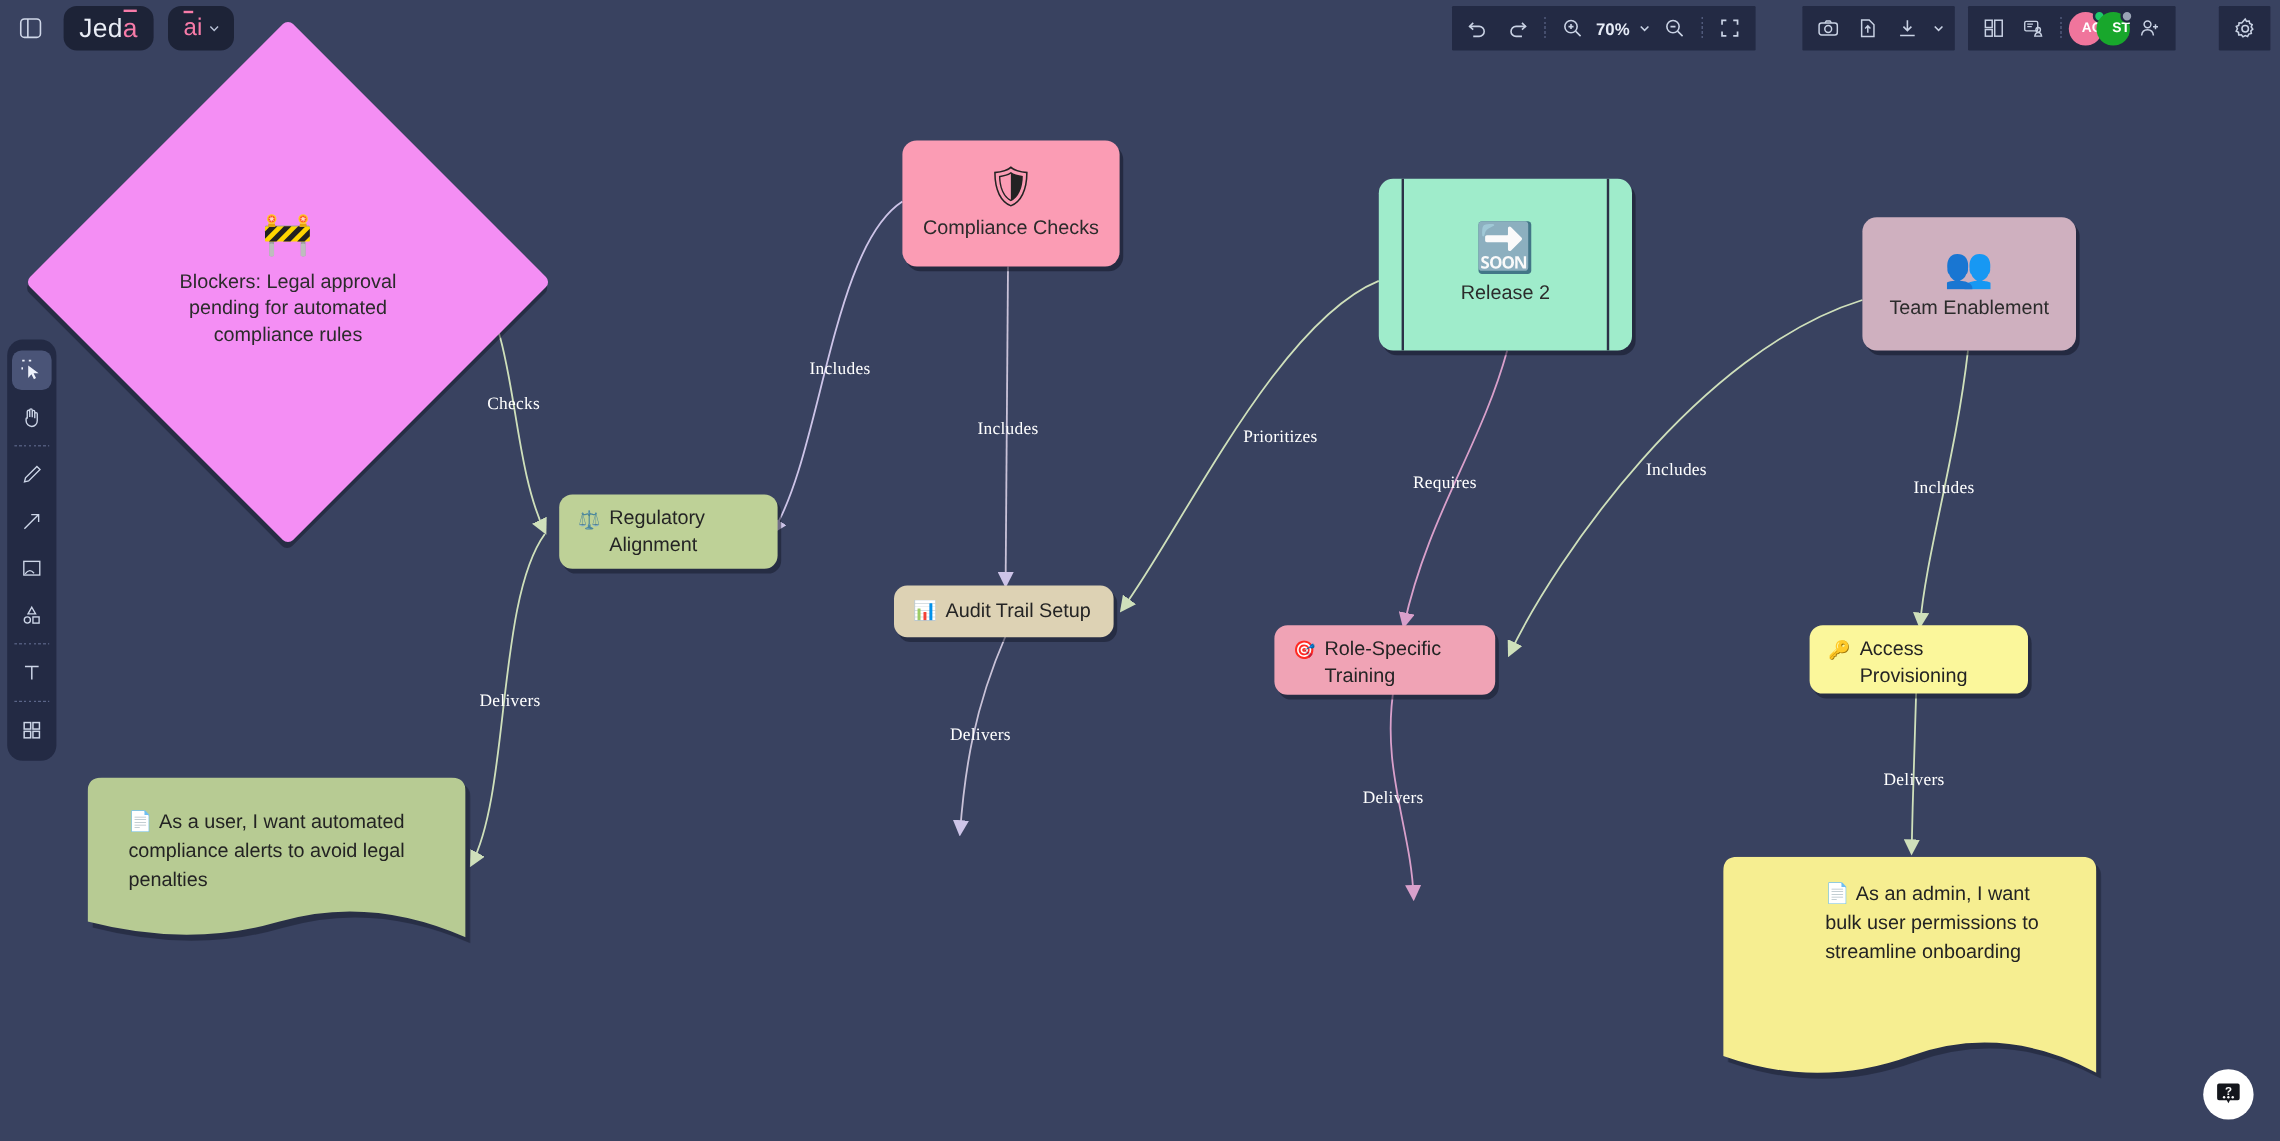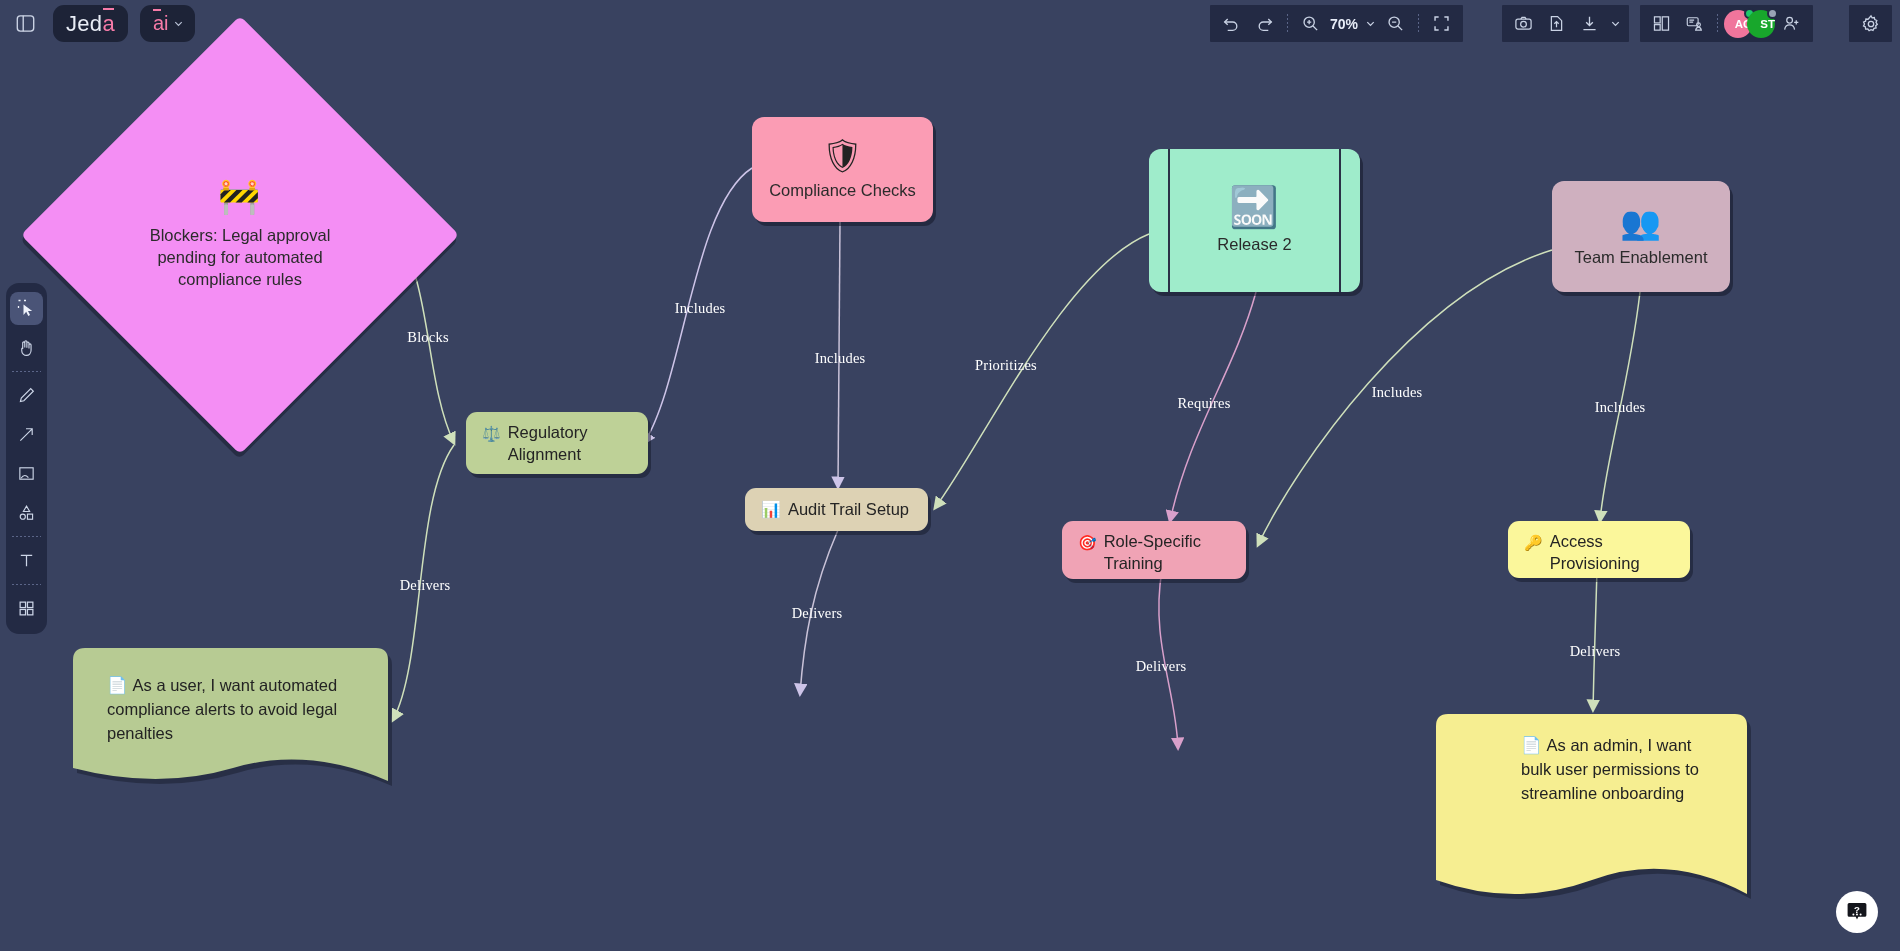--- a/index.html
+++ b/index.html
@@ -202,24 +202,24 @@
         <path d="M454,445 C414,500 425,660 393,720" stroke="#cfe0bb" marker-end="url(#ah-g)"></path>
 
         <path d="M838,530 C812,590 804,640 800,694" stroke="#c9c2d8" marker-end="url(#ah-p)"></path>
 
         <path d="M1162,570 C1150,640 1176,690 1178,748" stroke="#d9a0cb" marker-end="url(#ah-m)"></path>
 
         <path d="M1597,570 C1595,630 1594,665 1593,710" stroke="#cfe0bb" marker-end="url(#ah-g)"></path>
       </g>
     </svg>
 
-    <div class="edge-label" style="left:428px;top:337px">Blocks</div>
+    <div class="edge-label" style="left:428px;top:337px">Checks</div>
     <div class="edge-label" style="left:700px;top:308px">Includes</div>
     <div class="edge-label" style="left:840px;top:358px">Includes</div>
-    <div class="edge-label" style="left:1006px;top:365px">Prioritizes</div>
+    <div class="edge-label" style="left:1067px;top:365px">Prioritizes</div>
     <div class="edge-label" style="left:1204px;top:403px">Requires</div>
     <div class="edge-label" style="left:1397px;top:392px">Includes</div>
     <div class="edge-label" style="left:1620px;top:407px">Includes</div>
     <div class="edge-label" style="left:425px;top:585px">Delivers</div>
     <div class="edge-label" style="left:817px;top:613px">Delivers</div>
     <div class="edge-label" style="left:1161px;top:666px">Delivers</div>
     <div class="edge-label" style="left:1595px;top:651px">Delivers</div>
 
     <div class="diamond-wrap" style="left:85px;top:80px;width:310px;height:310px">
       <div class="diamond"></div>

